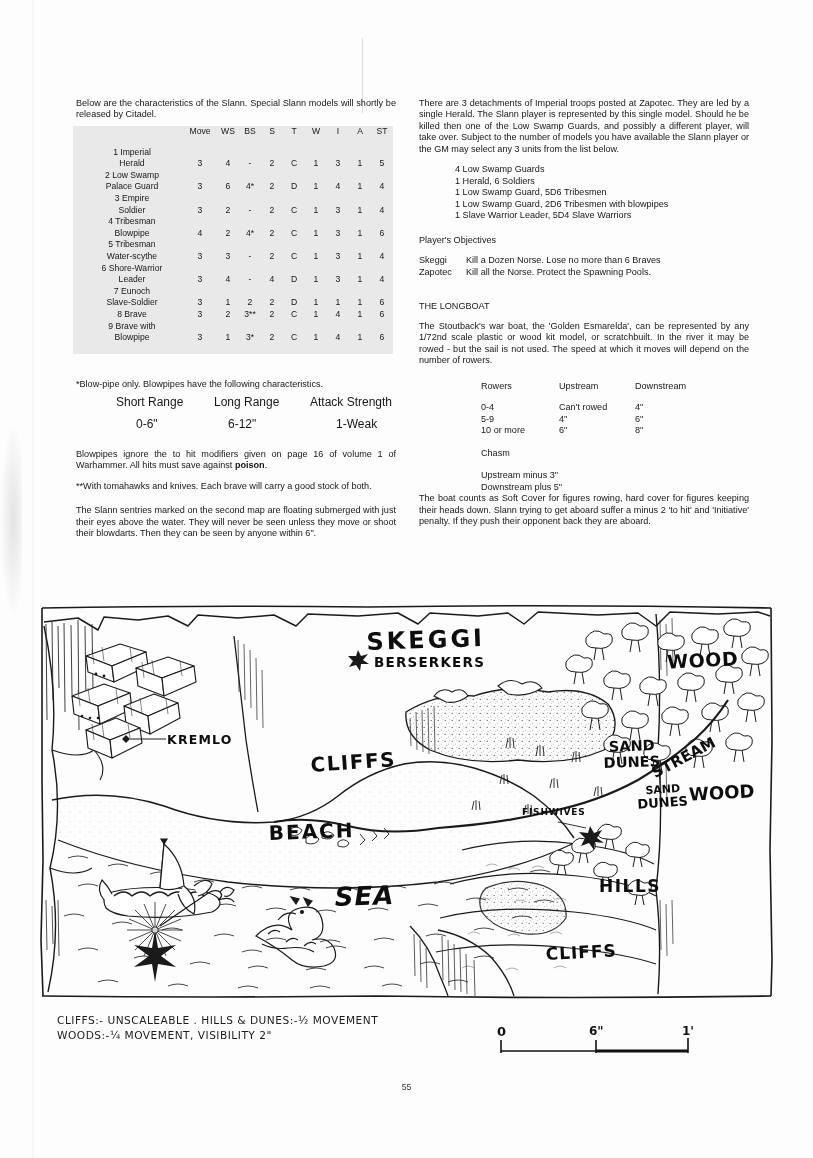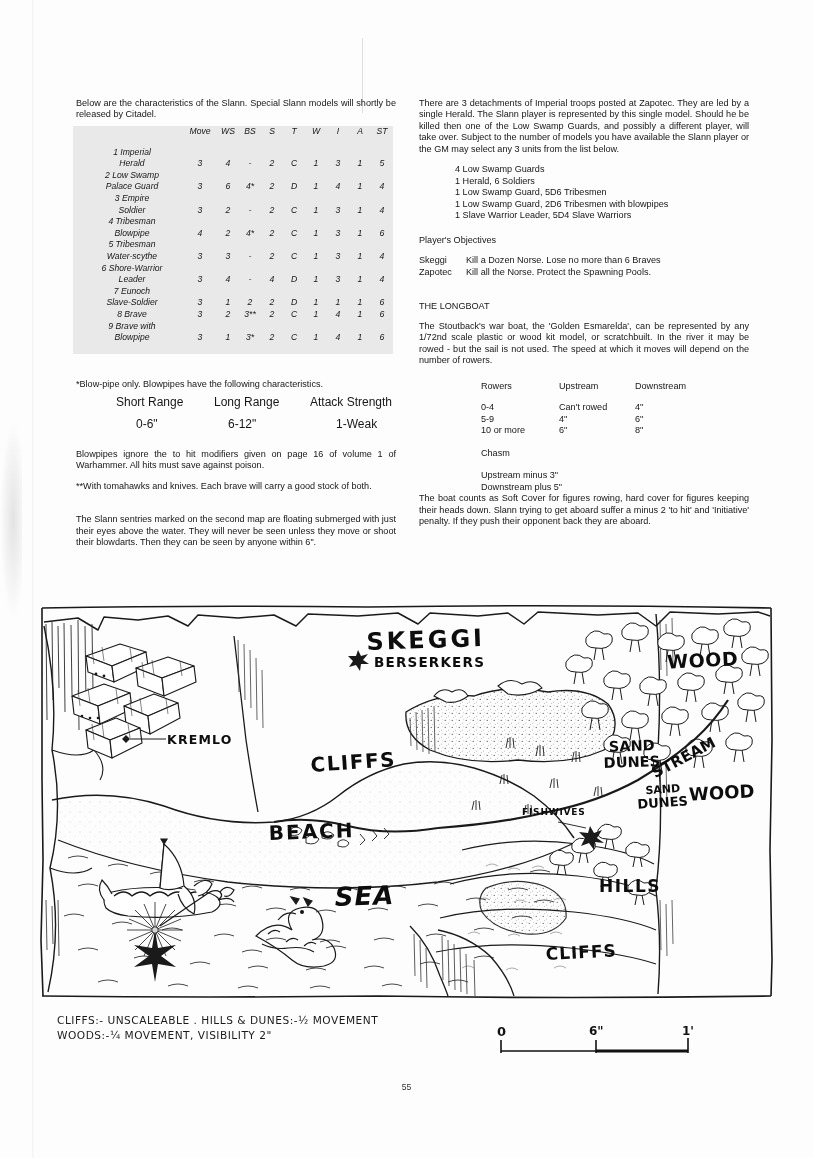--- a/index.html
+++ b/index.html
@@ -43,42 +43,41 @@
     font-size: 9.1px;
     line-height: 11.4px;
     color: #161616;
     text-align: justify;
   }
   #col-left { left: 76px; top: 98px; width: 320px; }
   #col-right { left: 419px; top: 98px; width: 330px; }
 
   .para { margin: 0 0 9px 0; text-align: justify; }
   .para.tight { margin-bottom: 0; }
-  .para b { font-weight: normal; }
+  .para b { font-weight: bold; }
 
   
   #stat-table-box {
     position: absolute;
     left: 73px; top: 126px;
     width: 320px; height: 228px;
     background: #e9e9e9;
   }
   #stat-table {
     position: absolute;
     left: 73px; top: 126px;
     width: 320px; height: 228px;
     font-size: 8.6px;
     line-height: 11.6px;
     color: #161616;
   }
   #stat-table table {
     border-collapse: collapse;
     width: 320px;
     table-layout: fixed;
-    font-style: italic;
   }
   #stat-table td, #stat-table th {
     padding: 0;
     font-weight: normal;
     font-size: 8.6px;
     line-height: 11.6px;
     text-align: center;
     vertical-align: top;
     white-space: nowrap;
   }
@@ -416,21 +415,21 @@
         <td></td>
         <td style="padding-left:20px">0-6"</td>
         <td style="padding-left:14px">6-12"</td>
         <td style="padding-left:26px">1-Weak</td>
       </tr>
     </tbody>
       </table>
 
     <p class="para"><span>Blowpipes ignore the to hit modifiers given on page 16 of volume 1 of Warhammer. All hits must save against </span><b>poison</b><span>.</span></p>
 
-    <p class="para" style="margin-bottom:22px">**With tomahawks and knives. Each brave will carry a good stock of both.</p>
+    <p class="para" style="margin-bottom:13px">**With tomahawks and knives. Each brave will carry a good stock of both.</p>
 
     <p class="para">The Slann sentries marked on the second map are floating submerged with just their eyes above the water. They will never be seen unless they move or shoot their blowdarts. Then they can be seen by anyone within 6".</p>
   </div>
 
   <div id="col-right" class="col">
     <p class="para">There are 3 detachments of Imperial troops posted at Zapotec. They are led by a single Herald. The Slann player is represented by this single model. Should he be killed then one of the Low Swamp Guards, and possibly a different player, will take over. Subject to the number of models you have available the Slann player or the GM may select any 3 units from the list below.</p>
 
     <ul class="unit-list" id="unit-list">
         <li>4 Low Swamp Guards</li>
         <li>1 Herald, 6 Soldiers</li>

